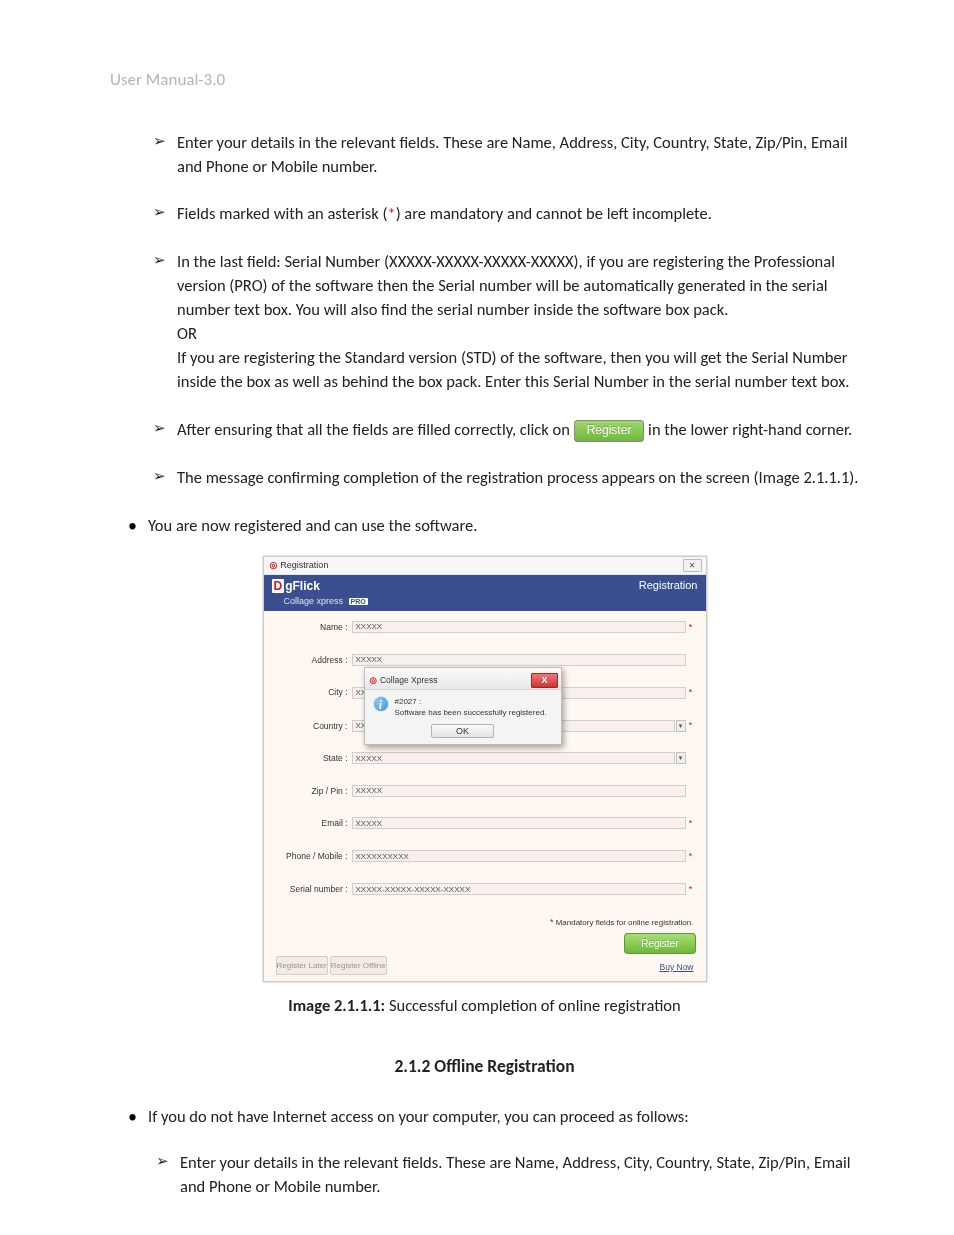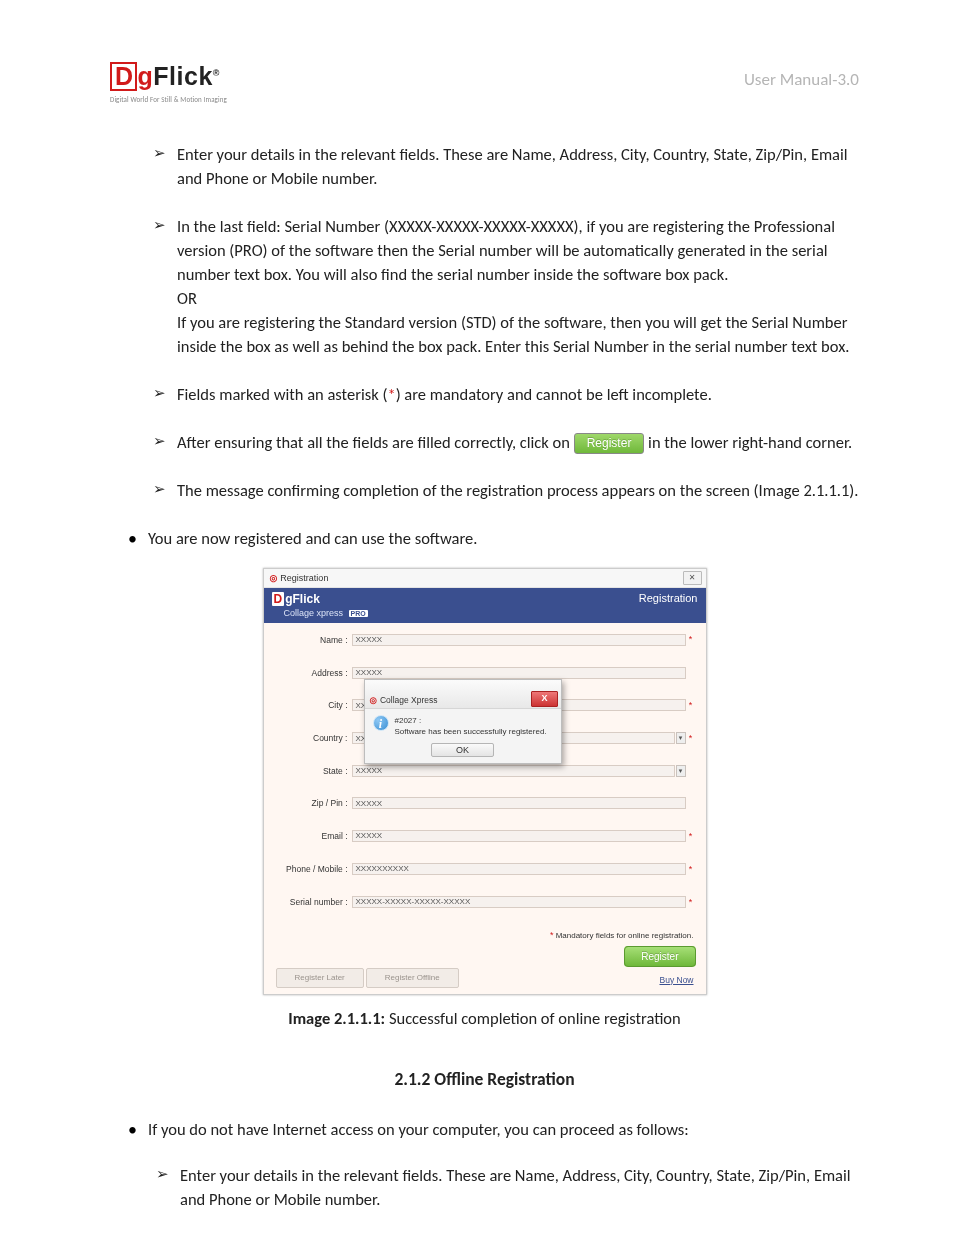--- a/index.html
+++ b/index.html
@@ -189,21 +189,21 @@
     justify-content:space-between;
     align-items:center;
     padding: 0 2px 2px 2px;
   }
   .left-actions { display:flex; gap:2px;}
   .btn-flat {
     background:#f2ece7;
     border:1px solid #d5ccc5;
     color:#9a938d;
     font-size:8px;
-    padding:3px 18px;
+    padding:3px 0;
     border-radius:2px;
   }
   .btn-green {
     background: linear-gradient(#a6df76,#6fb83a);
     border:1px solid #5b9a30;
     color:#fff;
     font-size:10px;
     padding:4px 16px;
     border-radius:4px;
     text-shadow:0 -1px 0 rgba(0,0,0,.2);
@@ -215,23 +215,23 @@
   .popup {
     position:absolute;
     left:100px; top:56px;
     width:198px;
     background:#f4f4f4;
     border:1px solid #bdbdbd;
     box-shadow:2px 3px 6px rgba(0,0,0,.35);
     font-size:9px;
   }
   .popup .p-title {
-    display:flex; justify-content:space-between; align-items:flex-end;
+    display:flex; justify-content:space-between; align-items:center;
     background:linear-gradient(#fbfbfb,#e8e8e8);
-    padding:11px 3px 1px 5px;
+    padding:5px 3px 1px 5px;
     border-bottom:1px solid #d6d6d6;
     font-size:8.5px;
     color:#333;
   }
   .popup .p-close {
     background:linear-gradient(#e77,#c33);
     color:#fff;
     border:1px solid #a22;
     font-weight:bold;
     padding:0 9px;
@@ -277,40 +277,34 @@
     margin: 36px 0 26px 0;
     font-size: 17.5px;
   }
 </style>
 </head>
 <body>
 
 <div class="page">
 
   <div class="header-row">
-    <div class="logo-box">
-      <div class="logo-text">
-        <span class="d-box">D</span><span>g</span><span class="flick">Flick</span><span class="logo-reg">®</span>
-      </div>
-      <div class="logo-sub">Digital World For Still &amp; Motion Imaging</div>
-    </div>
     <div class="doc-label">User Manual-3.0</div>
   </div>
 
   <ul class="arrow-list">
     <li>
       <span>Enter your details in the relevant fields. These are Name, Address, City, Country, State, Zip/Pin, Email and Phone or Mobile number.</span>
+    </li>
+    <li>
+      <span>Fields marked with an asterisk (</span><span class="ast-red">*</span><span>) are mandatory and cannot be left incomplete.</span>
     </li>
     <li>
       <span>In the last field: Serial Number (XXXXX-XXXXX-XXXXX-XXXXX), if you are registering the Professional version (PRO) of the software then the Serial number will be automatically generated in the serial number text box. You will also find the serial number inside the software box pack.</span><br>
       <span>OR</span><br>
       <span>If you are registering the Standard version (STD) of the software, then you will get the Serial Number inside the box as well as behind the box pack. Enter this Serial Number in the serial number text box.</span>
-    </li>
-    <li>
-      <span>Fields marked with an asterisk (</span><span class="ast-red">*</span><span>) are mandatory and cannot be left incomplete.</span>
     </li>
     <li>
       <span>After ensuring that all the fields are filled correctly, click on </span>
       <span class="reg-btn-inline">Register</span>
       <span> in the lower right-hand corner.</span>
     </li>
     <li>
       <span>The message confirming completion of the registration process appears on the screen (Image 2.1.1.1).</span>
     </li>
   </ul>

